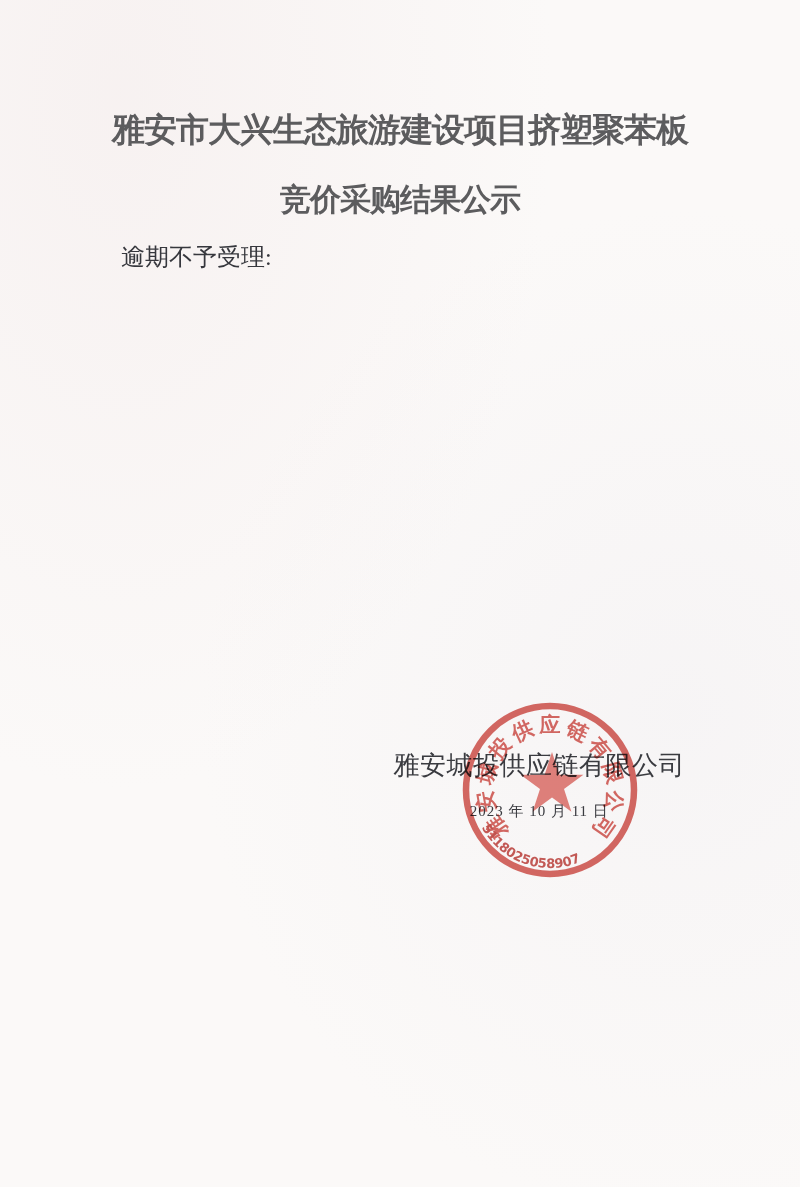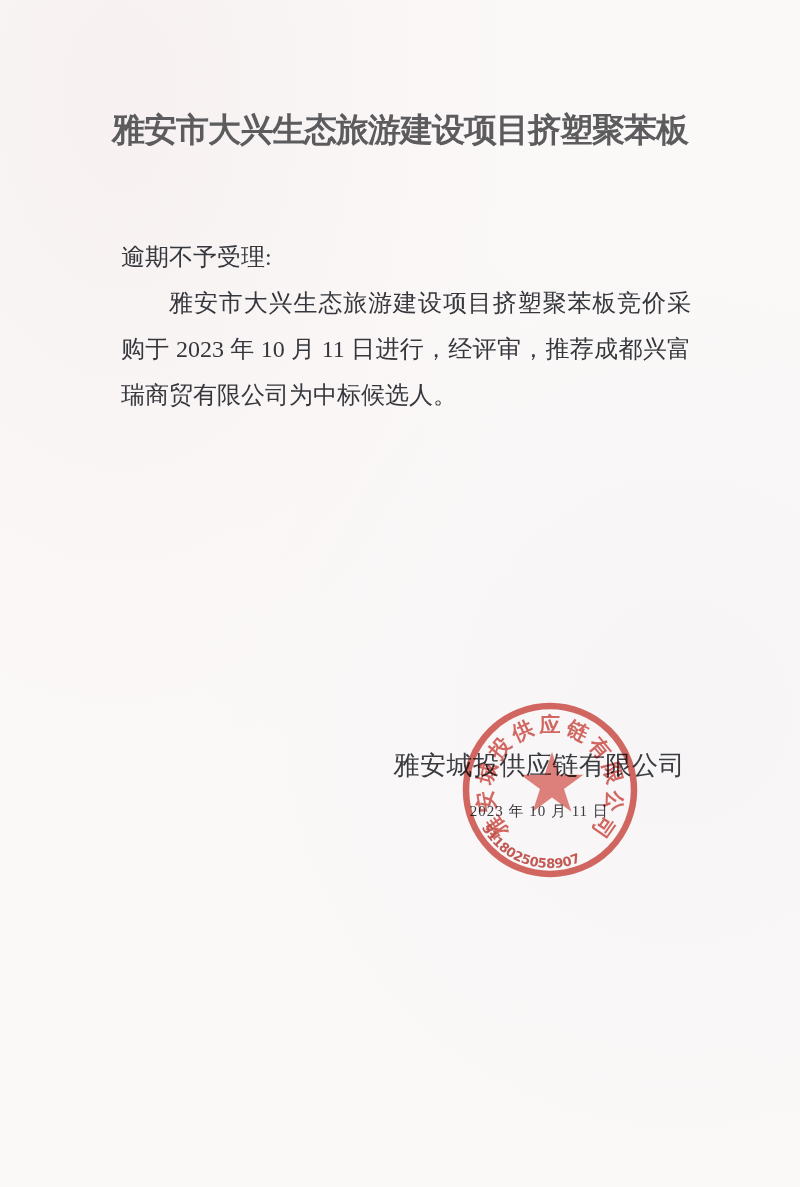--- a/index.html
+++ b/index.html
@@ -46,24 +46,24 @@
     font-family:"DejaVu Sans","Liberation Sans",sans-serif;
   }
 </style>
 </head>
 <body>
 
 <div class="page">
 
   <div class="title title-line1">雅安市大兴生态旅游建设项目挤塑聚苯板</div>
 
+  <div class="title title-line2">竞价采购结果公示</div>
 
   <div class="body-text">
     <p class="salutation">逾期不予受理:</p>
-    <p>雅安市大兴生态旅游建设项目挤塑聚苯板竞价采购于 2023 年 10 月 11 日进行，经评审，推荐成都兴富瑞商贸有限公司为中标候选人。</p>
   </div>
 
   <div class="signature">
     <div class="sig-company">雅安城投供应链有限公司</div>
     <div class="sig-date">2023 年 10 月 11 日</div>
   </div>
 
   <svg class="seal" viewBox="-90 -90 180 180" xmlns="http://www.w3.org/2000/svg">
     <circle r="84" fill="none" stroke-width="6.5" stroke-opacity="0.9" stroke="#cf4b45"></circle>
     <polygon points="2,-38 9.4,-15.2 33.4,-15.2 14,-1.1 21.4,21.7 2,7.6 -17.4,21.7 -10,-1.1 -29.4,-15.2 -5.4,-15.2" fill-opacity="0.85" fill="#dd615b"></polygon>

